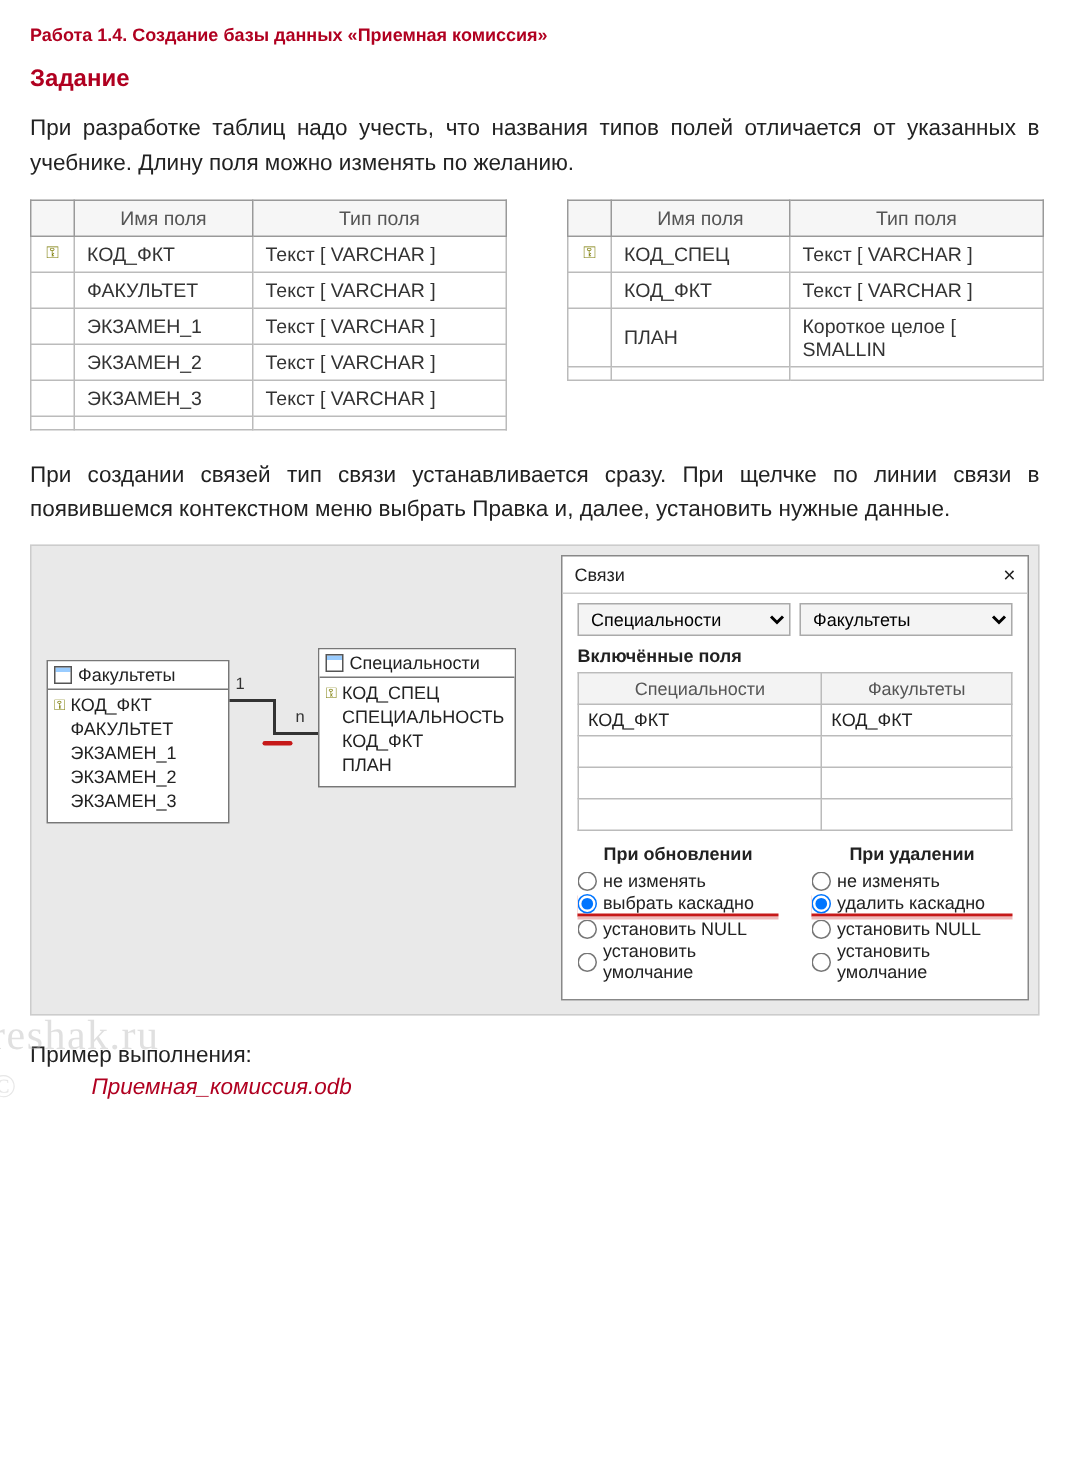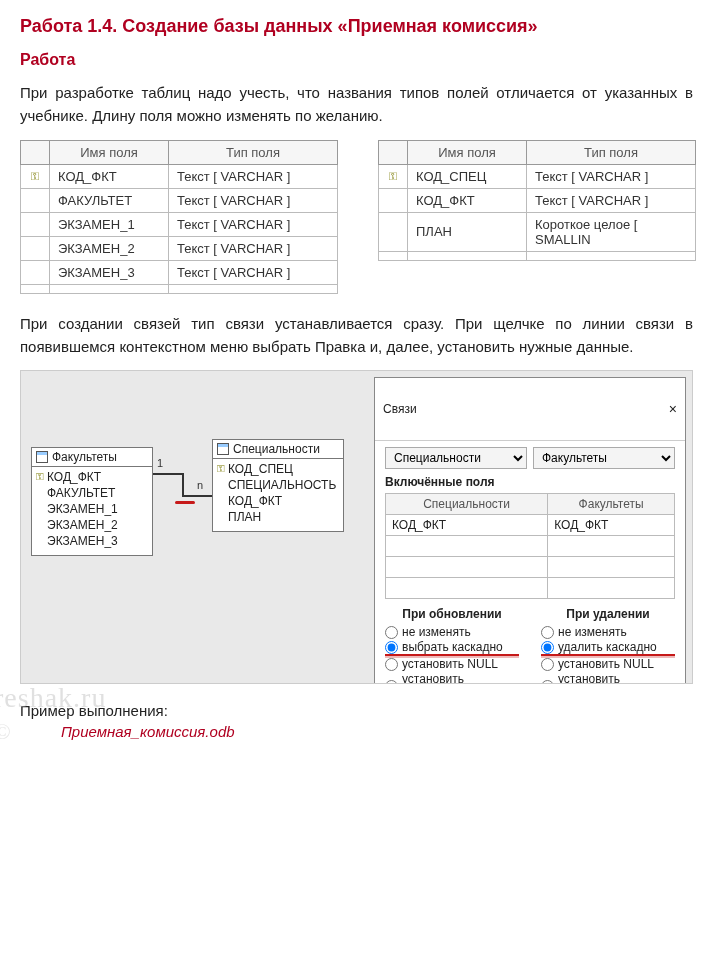--- a/index.html
+++ b/index.html
@@ -8,21 +8,21 @@
     font-family: Arial, sans-serif;
     font-size: 14px;
     color: #222;
     width: 713px;
     box-sizing: border-box;
     background: #fff;
     position: relative;
   }
   h2.title {
     color: #b00020;
-    font-size: 18px;
+    font-size: 12px;
     font-weight: bold;
     margin: 0 0 14px 0;
   }
   h3.subtitle {
     color: #b00020;
     font-size: 16px;
     font-weight: bold;
     margin: 0 0 12px 0;
   }
   p.body {
@@ -132,21 +132,21 @@
   .dialog {
     width: 310px;
     background: #fff;
     border: 1px solid #888;
     font-size: 12px;
   }
   .dialog .dlg-titlebar {
     display: flex;
     justify-content: space-between;
     align-items: center;
-    padding: 23px 8px;
+    padding: 4px 8px;
     border-bottom: 1px solid #ccc;
   }
   .dialog .dlg-close { font-size: 14px; cursor: pointer; }
   .dialog .dlg-body { padding: 6px 10px 10px 10px; }
   .dialog .section-label { font-weight: bold; margin: 6px 0 4px 0; }
   .dialog .combo-row { display: flex; gap: 6px; margin-bottom: 6px; }
   .dialog select {
     flex: 1;
     font-size: 12px;
     border: 1px solid #aaa;
@@ -212,21 +212,21 @@
     font-size: 22px;
     color: #c9c9c9;
   }
 </style>
 </head>
 <body>
 
 
 
 <h2 class="title">Работа 1.4. Создание базы данных «Приемная комиссия»</h2>
-<h3 class="subtitle">Работа</h3>
+<h3 class="subtitle">Задание</h3>
 <p class="body">При разработке таблиц надо учесть, что названия типов полей отличается от указанных в учебнике. Длину поля можно изменять по желанию.</p>
 
 <div class="tables-row">
 
   <div class="dbtable">
     <table>
       <tbody>
           <tr>
         <th class="keycell"></th>
         <th class="namecol">Имя поля</th>

